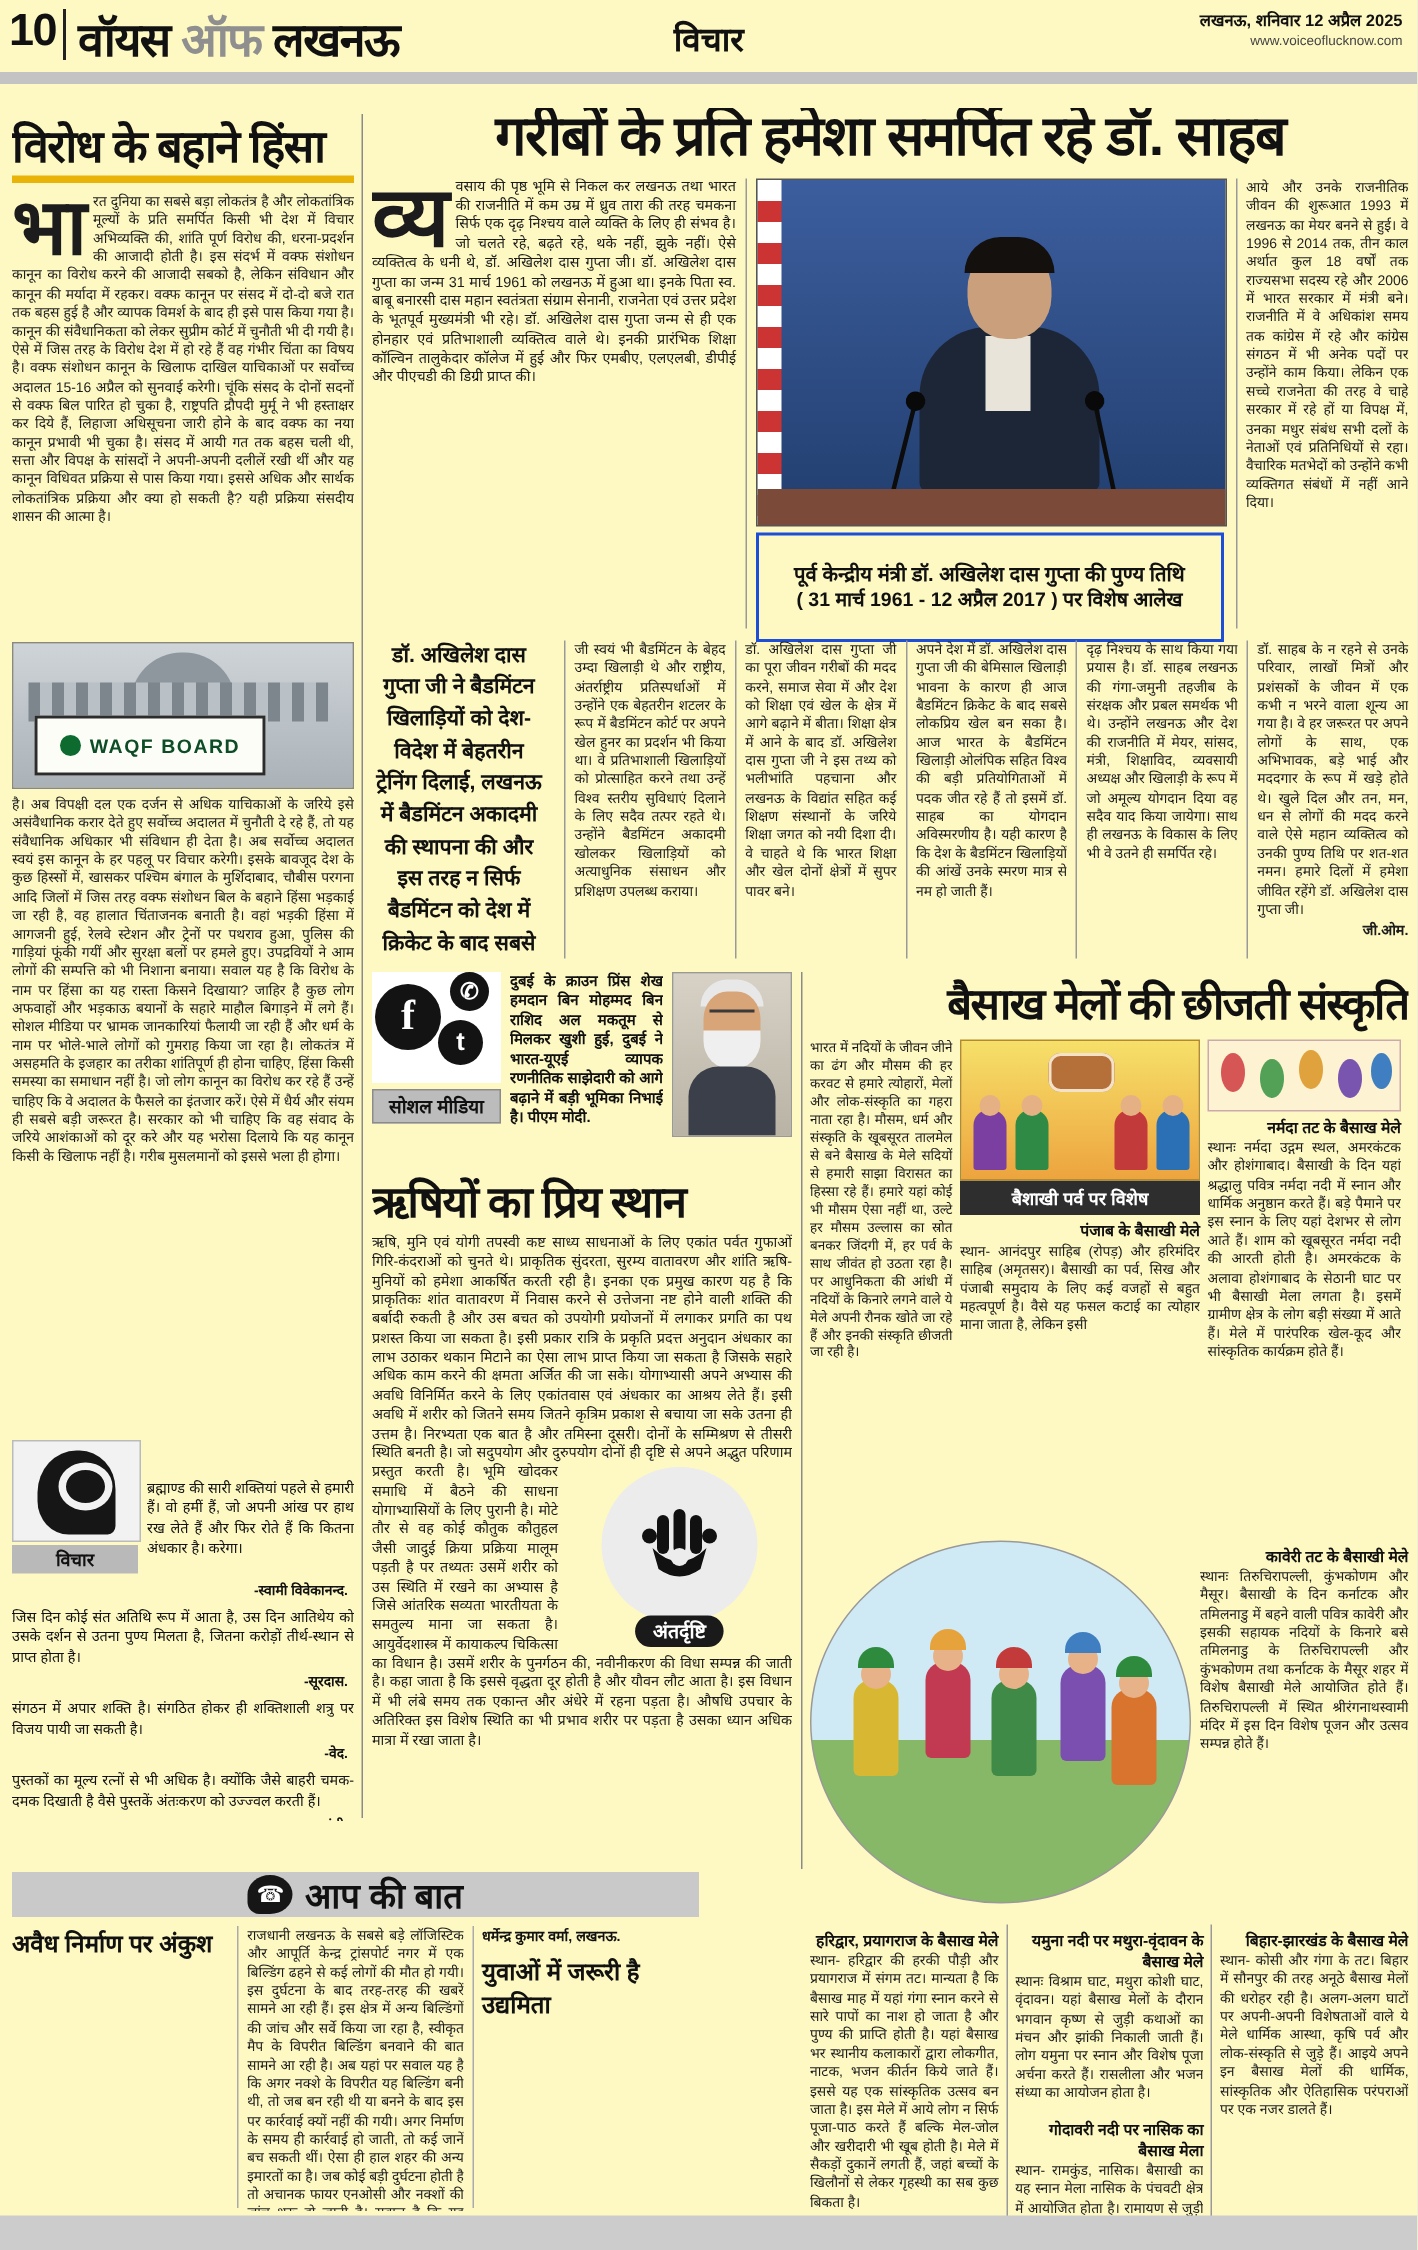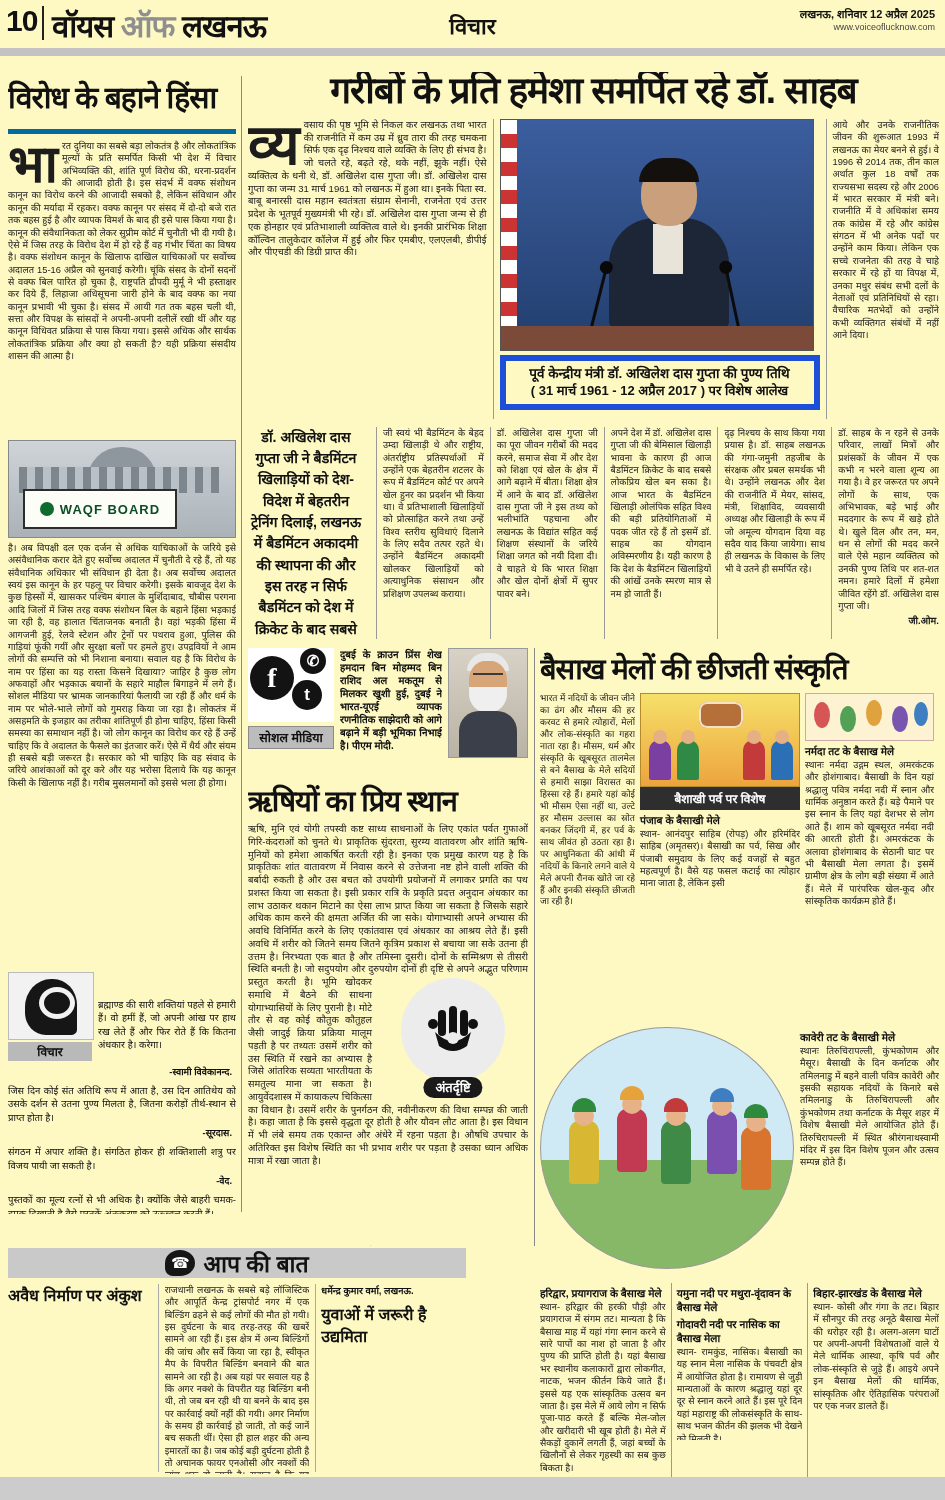--- a/index.html
+++ b/index.html
@@ -12,26 +12,26 @@
   .hdr-mast{position:absolute;left:52px;top:4px;font-size:31px;font-weight:bold;letter-spacing:-1px;}
   .hdr-mast .gray{color:#8f8f8f;}
   .hdr-section{position:absolute;left:0;right:0;top:10px;text-align:center;font-size:22px;font-weight:bold;}
   .hdr-right{position:absolute;right:10px;top:8px;text-align:right;line-height:1.25;}
   .hdr-date{font-size:11px;font-weight:bold;}
   .hdr-site{font-size:9px;color:#444;}
   .hdr-rule{position:absolute;left:0;top:48px;width:945px;height:8px;background:#c3c3c3;}
   
   .jt{font-size:9.3px;line-height:1.33;text-align:justify;color:#1c1c1c;overflow:hidden;}
   .sig{display:block;text-align:left;font-weight:bold;font-size:9.5px;margin-top:2px;}
-  .subhead{font-weight:bold;font-size:10.5px;text-align:left;margin:3px 0 1px 0;}
+  .subhead{font-weight:bold;font-size:10.5px;text-align:right;margin:3px 0 1px 0;}
   .vrule{background:#8a8a8a;width:1px;}
   
   .leftcol{position:absolute;left:8px;top:76px;width:228px;height:1138px;overflow:hidden;}
-  .left-title{font-size:30px;font-weight:bold;letter-spacing:-1px;border-bottom:5px solid #0369a1;
-              padding-bottom:12px;margin-bottom:6px;}
+  .left-title{font-size:30px;font-weight:bold;letter-spacing:-1px;border-bottom:5px solid #eab308;
+              padding-bottom:0;margin-bottom:6px;}
   .dropcap{float:left;font-weight:bold;line-height:.85;margin:2px 4px 0 0;}
   .dc-left{font-size:52px;}
   .waqf{height:96px;margin:4px 0;background:linear-gradient(#cfd4d8,#aab2b8);position:relative;
         border:1px solid #888;overflow:hidden;}
   .waqf-dome{position:absolute;left:50%;top:6px;width:70px;height:34px;margin-left:-35px;background:#8e979e;
              border-radius:35px 35px 0 0;}
   .waqf-cols{position:absolute;left:10px;top:26px;width:200px;height:26px;
              background:repeating-linear-gradient(90deg,#7d868d 0 8px,#b9c0c6 8px 16px);}
   .waqf-sign{position:absolute;left:14px;bottom:8px;width:150px;height:36px;background:#fdfdf8;
              border:2px solid #2c2c2c;display:flex;align-items:center;justify-content:center;gap:6px;}
@@ -63,21 +63,21 @@
            border-radius:46px 46px 6px 6px;}
   .ph-shirt{position:absolute;left:152px;top:104px;width:30px;height:50px;background:#e9e4da;}
   .ph-head{position:absolute;left:140px;top:44px;width:56px;height:62px;background:#caa07c;border-radius:46%;}
   .ph-hair{position:absolute;left:138px;top:38px;width:60px;height:24px;background:#14100d;border-radius:30px 30px 0 0;}
   .ph-desk{position:absolute;left:0;bottom:0;width:100%;height:24px;background:#7c4a38;}
   .ph-mic1,.ph-mic2{position:absolute;bottom:22px;width:3px;height:58px;background:#0c0c0c;}
   .ph-mic1{left:96px;transform:rotate(14deg);}
   .ph-mic2{left:230px;transform:rotate(-12deg);}
   .ph-mic1:before,.ph-mic2:before{content:"";position:absolute;top:-10px;left:-5px;width:13px;height:13px;
            background:#090909;border-radius:50%;}
-  .caption{width:300px;margin:4px 0 0 6px;border:6px solid #1d4ed8;text-align:center;padding:5px 4px;}
+  .caption{width:300px;margin:4px 0 0 6px;border:2px solid #1d4ed8;text-align:center;padding:18px 4px;}
   .cap1{font-size:13.5px;font-weight:bold;line-height:1.25;}
   .cap2{font-size:13px;font-weight:bold;line-height:1.25;}
   .colA3{width:117px;margin-left:6px;border-left:1px solid #999;padding-left:6px;}
   .rowB{display:flex;margin-top:8px;height:212px;}
   .pullq{width:116px;flex:0 0 auto;font-size:14.2px;font-weight:bold;line-height:1.5;text-align:center;
          padding-right:6px;overflow:hidden;}
   .colB{flex:1;border-left:1px solid #999;padding:0 0 0 6px;margin-left:6px;}
   .signoff{display:block;text-align:right;font-weight:bold;font-size:9.6px;margin-top:3px;}
   
   .mid{position:absolute;left:248px;top:648px;width:280px;height:598px;overflow:hidden;}
@@ -103,21 +103,21 @@
   .modi-body{position:absolute;left:10px;top:62px;width:58px;height:46px;background:#3b3f49;border-radius:20px 20px 0 0;}
   .rishi-title{font-size:29px;font-weight:bold;letter-spacing:-1px;margin:8px 0 4px 0;}
   .insight{float:right;width:150px;height:120px;margin:2px 0 2px 6px;position:relative;}
   .insight-circle{width:104px;height:104px;margin:0 auto;background:#ececec;border-radius:50%;
                   display:flex;align-items:center;justify-content:center;}
   .insight-label{position:absolute;left:50%;bottom:0;transform:translateX(-50%);background:#1a1a1a;color:#fff;
                  font-weight:bold;font-size:13px;padding:2px 12px;border-radius:12px;white-space:nowrap;}
   .rishi-by{text-align:center;font-weight:bold;font-size:10px;margin-top:3px;}
   
   .bai{position:absolute;left:540px;top:648px;width:399px;height:852px;overflow:hidden;}
-  .bai-head{font-size:29px;font-weight:bold;letter-spacing:-1px;text-align:left;margin:0 0 6px 0;}
+  .bai-head{font-size:29px;font-weight:bold;letter-spacing:-1px;text-align:right;margin:0 0 6px 0;}
   .bai-row1{display:flex;height:330px;}
   .bai-c1{width:95px;flex:0 0 auto;}
   .bai-c2{width:160px;flex:0 0 auto;margin:0 5px;}
   .badge-art{height:92px;background:linear-gradient(#f6e06a,#eda43e);position:relative;overflow:hidden;border:1px solid #b58a2a;}
   .dhol{position:absolute;left:58px;top:8px;width:44px;height:26px;background:#b5703a;border-radius:8px;
         box-shadow:inset 0 0 0 2px #f3e2c8;}
   .fig{position:absolute;bottom:6px;width:22px;height:40px;border-radius:10px 10px 2px 2px;}
   .f1{left:8px;background:#7a3fa0;}
   .f2{left:36px;background:#2f8a46;}
   .f3{left:102px;background:#c23a3a;}
@@ -344,20 +344,21 @@
         <div class="jt" style="height:214px;">स्थानः तिरुचिरापल्ली, कुंभकोणम और मैसूर। बैसाखी के दिन कर्नाटक और तमिलनाडु में बहने वाली पवित्र कावेरी और इसकी सहायक नदियों के किनारे बसे तमिलनाडु के तिरुचिरापल्ली और कुंभकोणम तथा कर्नाटक के मैसूर शहर में विशेष बैसाखी मेले आयोजित होते हैं। तिरुचिरापल्ली में स्थित श्रीरंगनाथस्वामी मंदिर में इस दिन विशेष पूजन और उत्सव सम्पन्न होते हैं।</div>
       </div>
     </div>
     <div class="bai-row3">
       <div class="bai-b">
         <div class="subhead">हरिद्वार, प्रयागराज के बैसाख मेले</div>
         <div class="jt" style="height:210px;">स्थान- हरिद्वार की हरकी पौड़ी और प्रयागराज में संगम तट। मान्यता है कि बैसाख माह में यहां गंगा स्नान करने से सारे पापों का नाश हो जाता है और पुण्य की प्राप्ति होती है। यहां बैसाख भर स्थानीय कलाकारों द्वारा लोकगीत, नाटक, भजन कीर्तन किये जाते हैं। इससे यह एक सांस्कृतिक उत्सव बन जाता है। इस मेले में आये लोग न सिर्फ पूजा-पाठ करते हैं बल्कि मेल-जोल और खरीदारी भी खूब होती है। मेले में सैकड़ों दुकानें लगती हैं, जहां बच्चों के खिलौनों से लेकर गृहस्थी का सब कुछ बिकता है।</div>
       </div>
       <div class="bai-b">
         <div class="subhead">यमुना नदी पर मथुरा-वृंदावन के बैसाख मेले</div>
+        <div class="jt" style="height:94px;">स्थानः विश्राम घाट, मथुरा कोशी घाट, वृंदावन। यहां बैसाख मेलों के दौरान भगवान कृष्ण से जुड़ी कथाओं का मंचन और झांकी निकाली जाती हैं। लोग यमुना पर स्नान और विशेष पूजा अर्चना करते हैं। रासलीला और भजन संध्या का आयोजन होता है।</div>
         <div class="subhead">गोदावरी नदी पर नासिक का बैसाख मेला</div>
         <div class="jt" style="height:94px;">स्थान- रामकुंड, नासिक। बैसाखी का यह स्नान मेला नासिक के पंचवटी क्षेत्र में आयोजित होता है। रामायण से जुड़ी मान्यताओं के कारण श्रद्धालु यहां दूर दूर से स्नान करने आते हैं। इस पूरे दिन यहां महाराष्ट्र की लोकसंस्कृति के साथ-साथ भजन कीर्तन की झलक भी देखने को मिलती है।</div>
       </div>
       <div class="bai-b">
         <div class="subhead">बिहार-झारखंड के बैसाख मेले</div>
         <div class="jt" style="height:196px;">स्थान- कोसी और गंगा के तट। बिहार में सौनपुर की तरह अनूठे बैसाख मेलों की धरोहर रही है। अलग-अलग घाटों पर अपनी-अपनी विशेषताओं वाले ये मेले धार्मिक आस्था, कृषि पर्व और लोक-संस्कृति से जुड़े हैं। आइये अपने इन बैसाख मेलों की धार्मिक, सांस्कृतिक और ऐतिहासिक परंपराओं पर एक नजर डालते हैं।</div>
         <span class="bai-by">धीरज व्यास.</span>
       </div>
     </div>
   </div>

